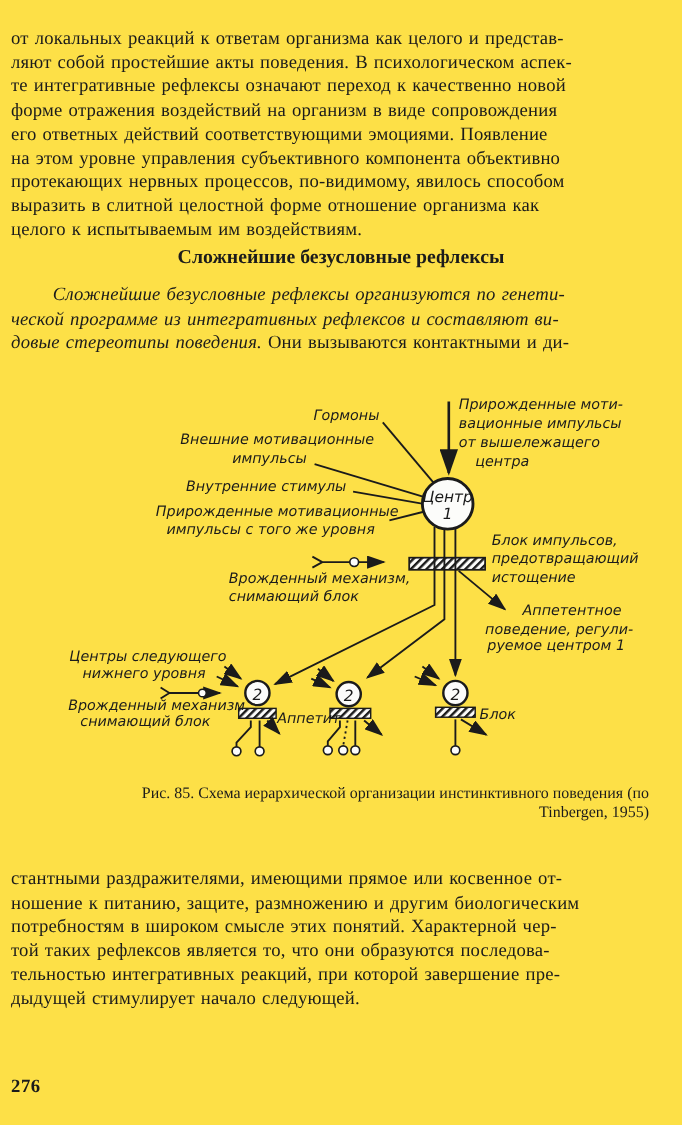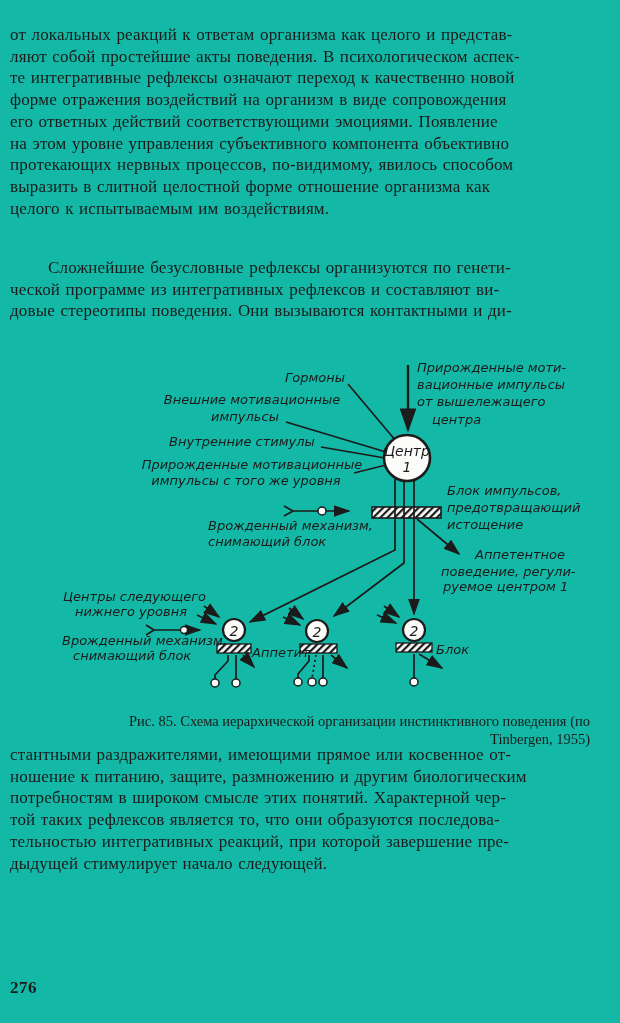--- a/index.html
+++ b/index.html
@@ -1,33 +1,33 @@
 <!DOCTYPE html>
 <html><head>
 <meta charset="utf-8">
 <style>
   html,body{margin:0;padding:0;background:#e8e8e6;}
   .page{
     position:relative; width:620px; height:1023px; margin:0 auto;
-    background:#14b8a6; color:#1b1b1b; overflow:hidden;
+    background:#fde047; color:#1b1b1b; overflow:hidden;
     font-family:"Liberation Serif", serif;
   }
   .para{
     position:absolute; left:10px; width:602px;
     font-size:17px; line-height:21.7px; white-space:pre-line;
     letter-spacing:.01em; word-spacing:.06em;
   }
   .p1{top:24px;}
   .heading{
     position:absolute; top:223px; left:10px; width:600px;
     text-align:center; font-weight:bold; font-size:18px;
   }
   .p2{top:257px; text-indent:38px;}
-  .p2 .it{}
-  .p3{top:744px;}
+  .p2 .it{font-style:italic;}
+  .p3{top:788px;}
   .p4{top:906px; text-indent:28px;}
   .figure-svg{position:absolute; top:352px; left:0;}
   .caption{
     position:absolute; top:712px; left:30px; width:560px;
     text-align:right; font-size:14.5px; line-height:18px; white-space:pre-line;
   }
   .pagenum{
     position:absolute; top:951px; left:10px;
     font-size:17px; font-weight:bold; letter-spacing:.5px;margin-top:27px;
   }
@@ -48,20 +48,21 @@
   <div class="para p1">от локальных реакций к ответам организма как целого и представ-
 ляют собой простейшие акты поведения. В психологическом аспек-
 те интегративные рефлексы означают переход к качественно новой
 форме отражения воздействий на организм в виде сопровождения
 его ответных действий соответствующими эмоциями.  Появление
 на этом уровне управления субъективного компонента объективно
 протекающих нервных процессов, по-видимому, явилось способом
 выразить в слитной целостной форме отношение организма как
 целого к испытываемым им воздействиям.</div>
 
+  <div class="heading">Сложнейшие безусловные рефлексы</div>
 
   <div class="para p2"><span class="it">Сложнейшие безусловные рефлексы организуются по генети-
 ческой программе из интегративных рефлексов и составляют ви-
 довые стереотипы поведения.</span><span> Они вызываются контактными и ди-</span></div>
 
   <svg class="figure-svg" width="620" height="345" viewBox="0 0 620 345">
     <defs>
       <marker id="ah" viewBox="0 0 10 7" refX="9" refY="3.5" markerWidth="10" markerHeight="7" orient="auto-start-reverse">
         <path d="M0,0 L10,3.5 L0,7 z" fill="#1b1b1b"></path>
       </marker>

